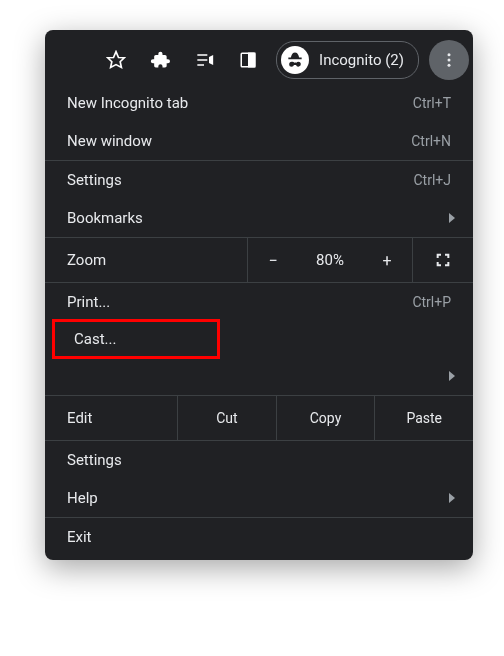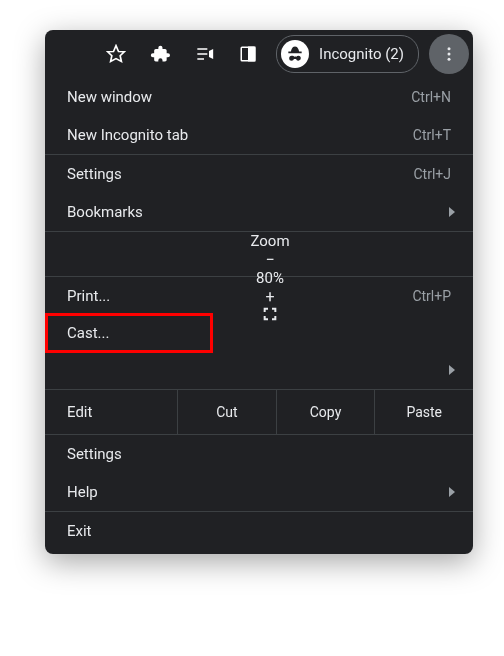--- a/index.html
+++ b/index.html
@@ -18,20 +18,21 @@
     border-radius:8px;
     box-shadow:0 8px 30px rgba(0,0,0,.35);
   }
 
   
   .toolbar{
     height:48px;
     display:flex;align-items:center;justify-content:flex-end;
     gap:4px;
     padding:0 4px 0 0;
+    margin-top:6px;
   }
   .tbtn{
     width:40px;height:40px;
     display:flex;align-items:center;justify-content:center;
     color:#e8eaed;
     border-radius:50%;
   }
   .incog-chip{
     height:36px;
     display:flex;align-items:center;
@@ -70,31 +71,31 @@
   .row .lbl{flex:1}
   .row .sc{color:#9aa0a6;font-size:14px;margin-left:12px}
   .row .arrow{
     position:absolute;right:18px;top:50%;transform:translateY(-50%);
     width:0;height:0;border-top:5px solid transparent;border-bottom:5px solid transparent;border-left:6px solid #9aa0a6;
   }
   .row.highlight{
     border:3px solid #ff0000;
     height:40px;
     padding:0 19px;
-    margin-left:0;
+    margin-left:7px;
     width:168px;
     box-sizing:border-box;
     margin-top:-2px;margin-bottom:-2px;
     z-index:2;
     position:relative;
   }
 
   
   .zoom-row{
-    height:44px;display:flex;align-items:center;padding:0 0 0 22px;flex-direction:column;
+    height:44px;display:flex;align-items:center;padding:0 0 0 22px;
   }
   .zoom-row .zlbl{flex:1}
   .zdiv{width:1px;height:44px;background:#3c4043}
   .zcell{
     width:50px;height:44px;display:flex;align-items:center;justify-content:center;color:#e8eaed;font-size:16px;
   }
   .zcell.wide{width:64px;font-size:15px}
   .zfs{width:60px;display:flex;align-items:center;justify-content:center}
 
   
@@ -148,26 +149,26 @@
           <circle cx="12" cy="5" r="2"></circle>
           <circle cx="12" cy="12" r="2"></circle>
           <circle cx="12" cy="19" r="2"></circle>
         </svg>
     </div>
   </div>
 
   <div class="menu">
 
     <div class="row">
+      <span class="lbl">New Incognito tab</span>
+      <span class="sc">Ctrl+T</span>
+    </div>
+    <div class="row">
       <span class="lbl">New window</span>
       <span class="sc">Ctrl+N</span>
-    </div>
-    <div class="row">
-      <span class="lbl">New Incognito tab</span>
-      <span class="sc">Ctrl+T</span>
     </div>
 
     <div class="sep"></div>
 
     <div class="row">
       <span class="lbl">Settings</span>
       <span class="sc">Ctrl+J</span>
     </div>
     <div class="row">
       <span class="lbl">Bookmarks</span>

